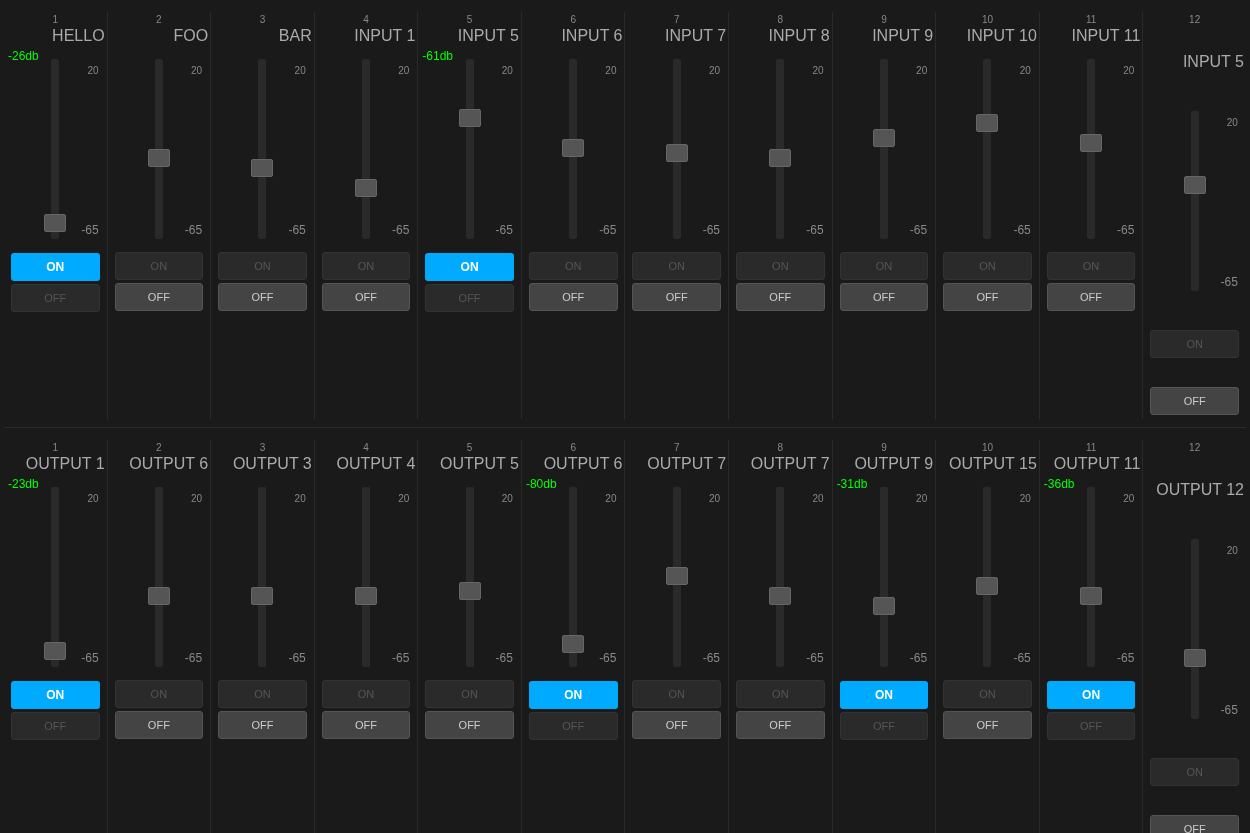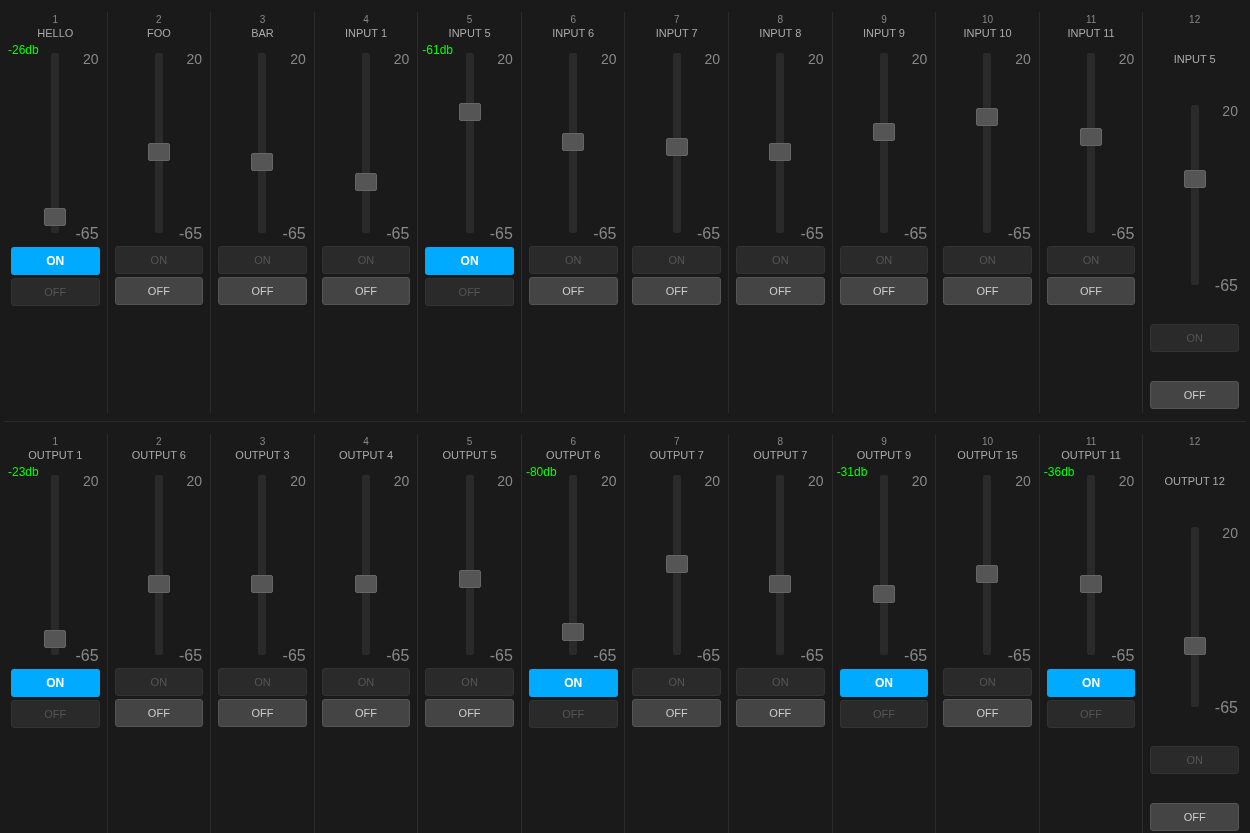--- a/index.html
+++ b/index.html
@@ -34,24 +34,24 @@
     .channel:last-child { border-right: none; gap: 26px; }
     .channel-number {
       color: #888;
       font-size: 10px;
       margin-bottom: 2px;
       width: 100%;
       text-align: center;
     }
     .channel-name {
       color: #aaa;
-      font-size: 11px;
+      font-size: 16px;
       margin-bottom: 4px;
       width: 100%;
-      text-align: center;
+      text-align: right;
       white-space: nowrap;
       overflow: hidden;
       text-overflow: ellipsis;
     }
     .fader-area {
       width: 100%;
       display: flex;
       align-items: flex-start;
       justify-content: center;
       position: relative;
@@ -59,31 +59,31 @@
     }
     .fader-db {
       color: #0f0;
       font-size: 12px;
       position: absolute;
       left: 2px;
       top: 0;
     }
     .fader-max {
       color: #888;
-      font-size: 14px;
+      font-size: 10px;
       position: absolute;
       right: 6px;
-      top: 8px;
+      top: 16px;
     }
     .fader-min {
       color: #888;
-      font-size: 16px;
+      font-size: 12px;
       position: absolute;
       right: 6px;
-      bottom: 0;
+      bottom: 12px;
     }
     .fader-track {
       width: 8px;
       height: 180px;
       background: #2a2a2a;
       position: absolute;
       left: 50%;
       transform: translateX(-50%);
       top: 10px;
       border-radius: 2px;

